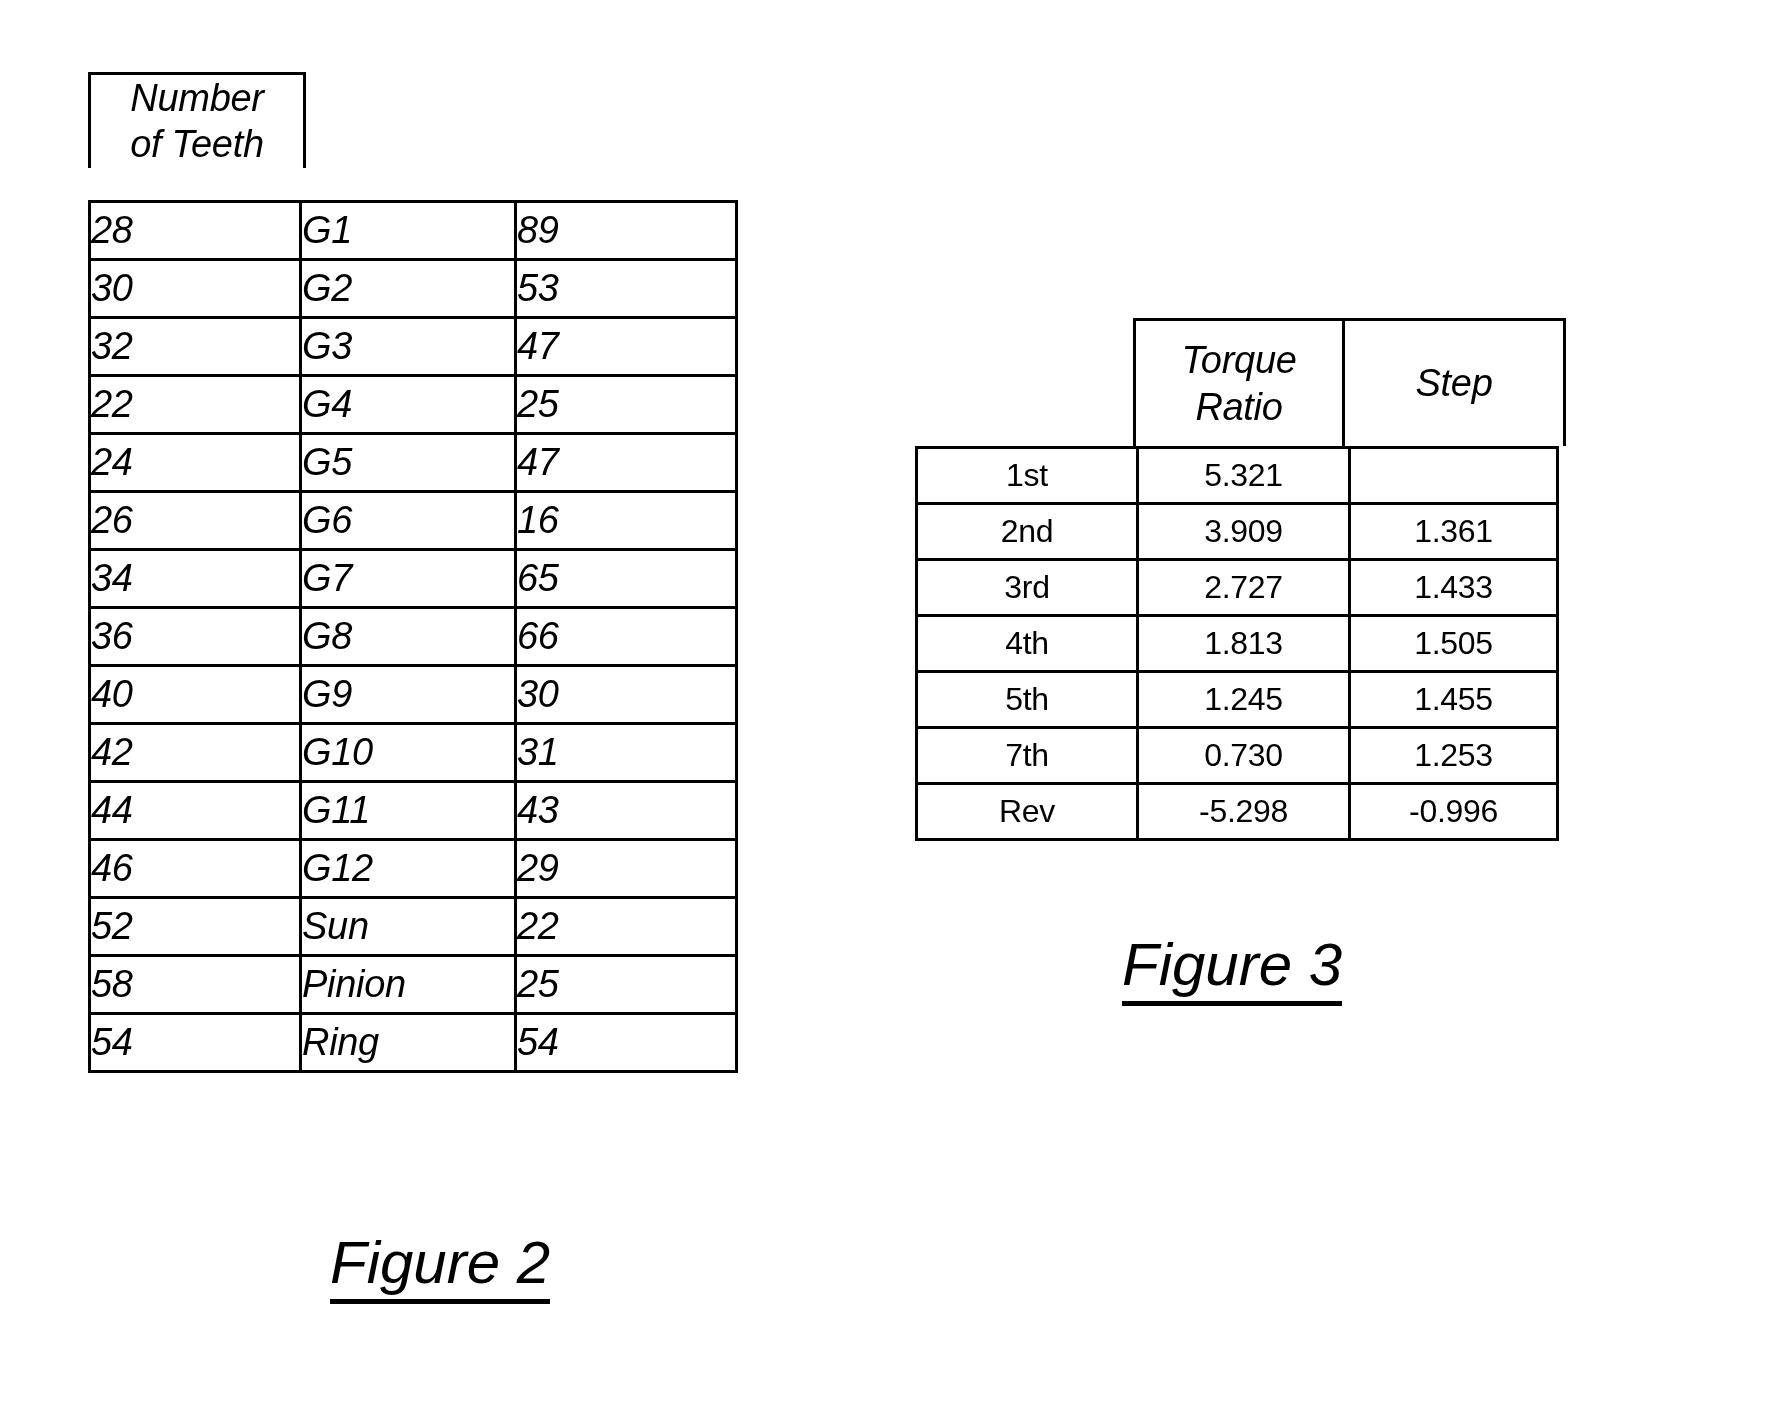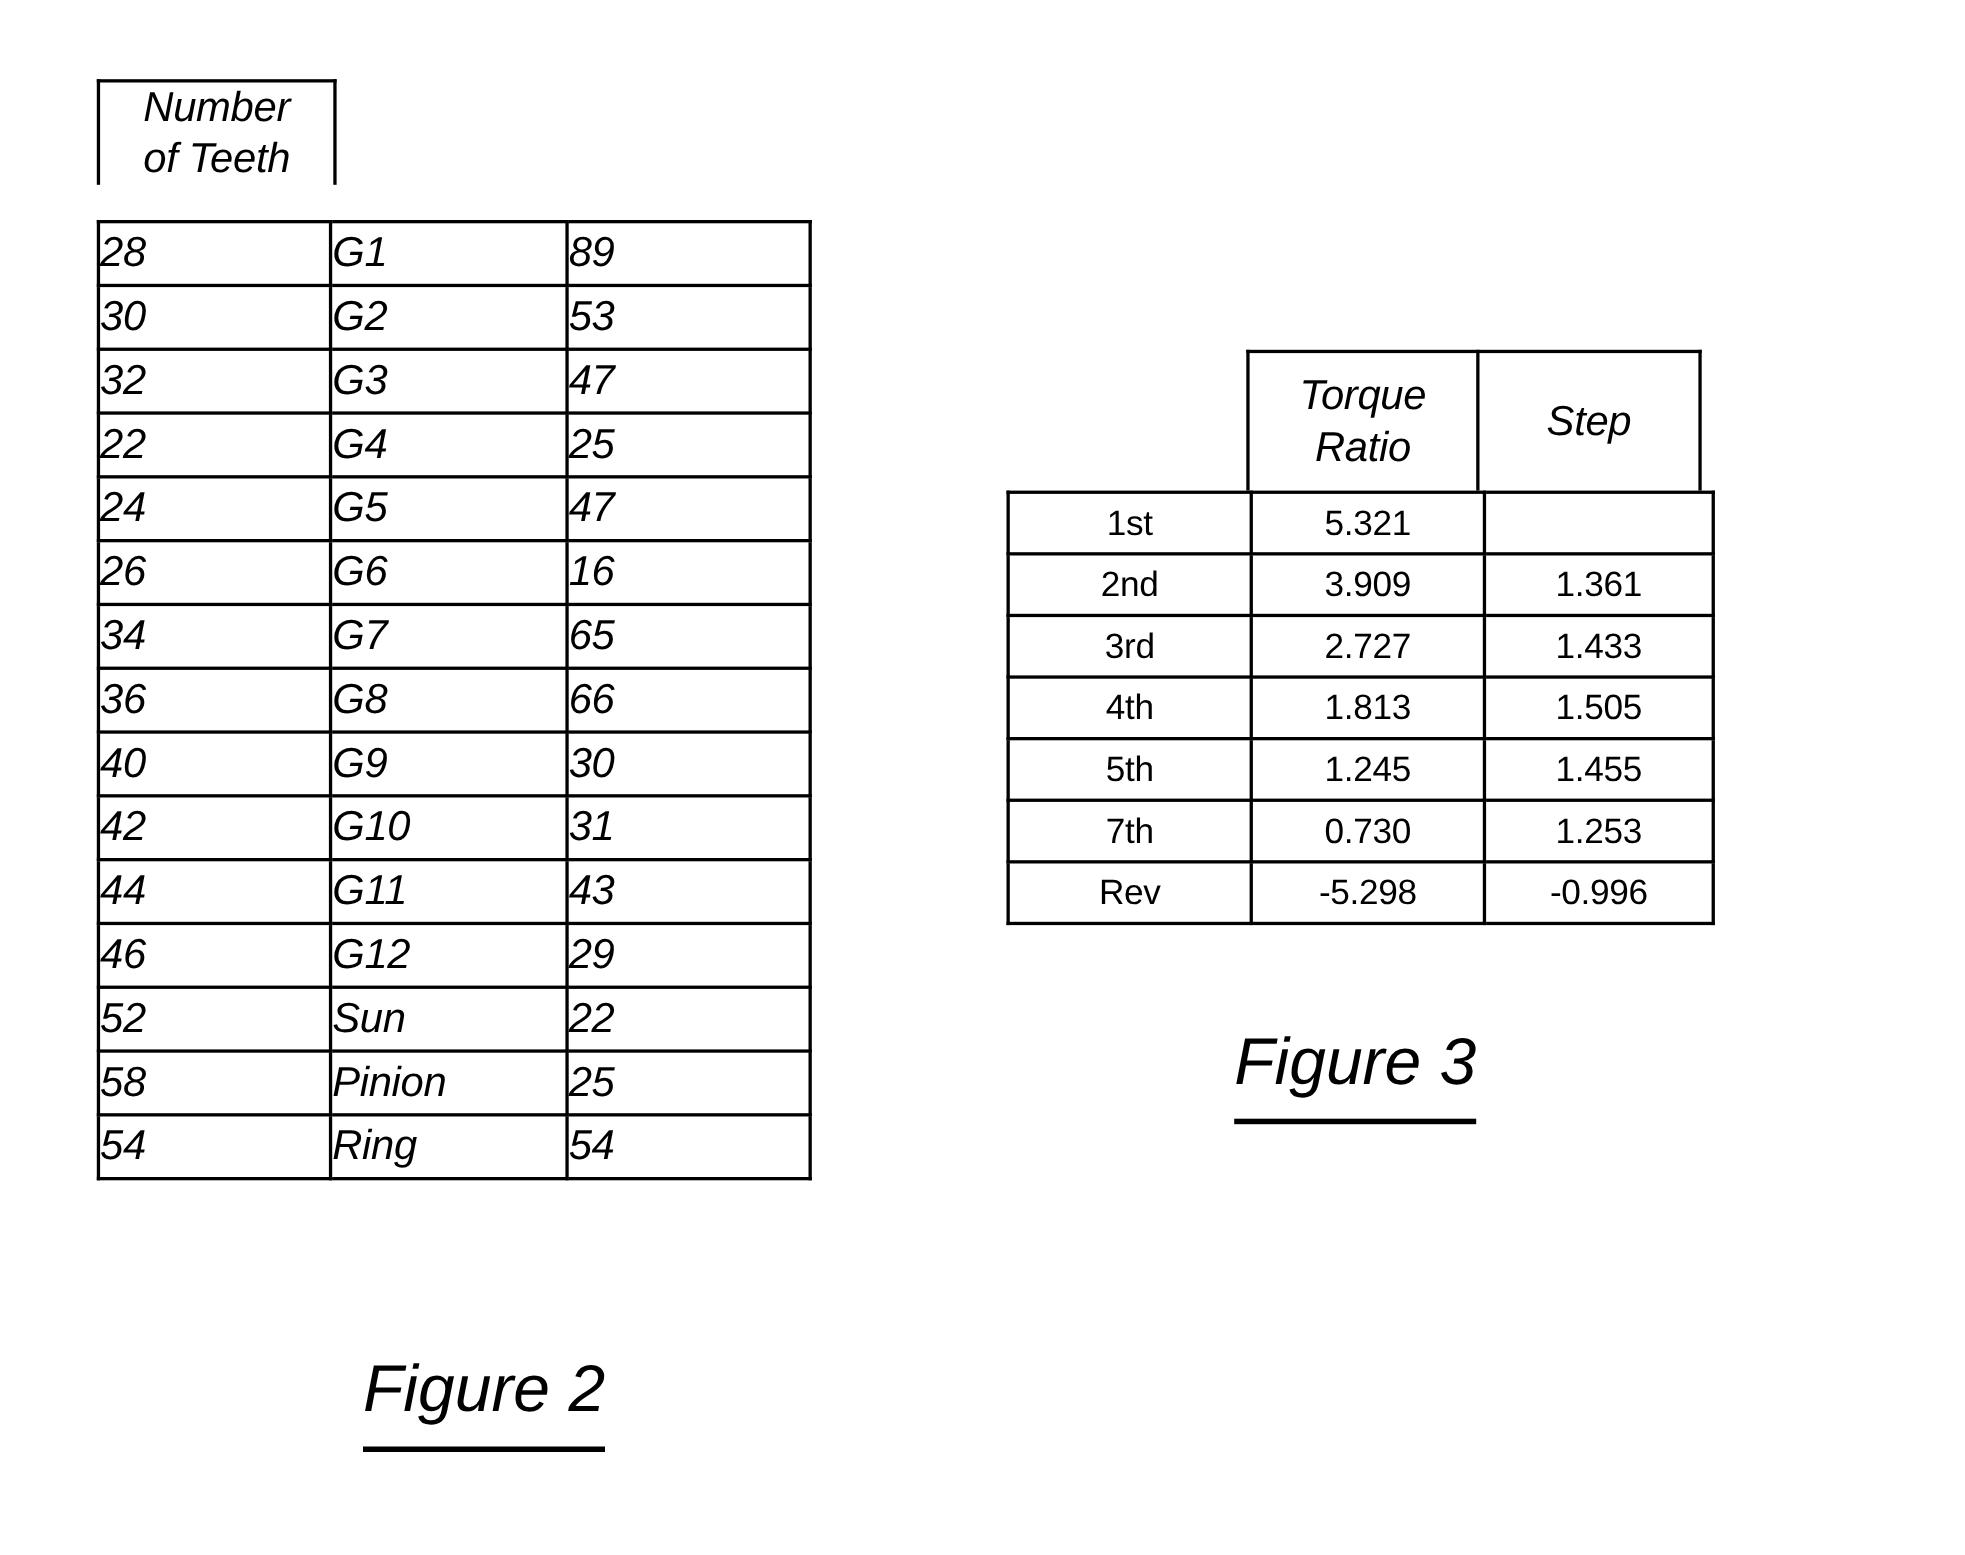--- a/index.html
+++ b/index.html
@@ -75,21 +75,21 @@
   .fig-caption {
     position: absolute;
     font-style: italic;
     font-size: 60px;
     letter-spacing: 0px;
     white-space: nowrap;
   }
   .fig-caption .cap-text {
     display: inline-block;
     border-bottom: 5px solid #000;
-    padding-bottom: 18px;
+    padding-bottom: 2px;
   }
   #figure2-caption {
     left: 330px;
     top: 1228px;
   }
 
   
   #figure3-block {
     position: absolute;
     left: 915px;
@@ -112,21 +112,21 @@
     display: flex;
     flex-direction: column;
     align-items: center;
     justify-content: center;
     font-style: italic;
     font-size: 38px;
     line-height: 1.22;
     letter-spacing: -0.3px;
   }
   .f3-head-cell.hc-ratio { width: 209px; border-right: none; }
-  .f3-head-cell.hc-step  { width: 205px; }
+  .f3-head-cell.hc-step  { width: 224px; }
 
   table.f3 {
     border-collapse: collapse;
     width: 632px;
     table-layout: fixed;
   }
   table.f3 td {
     border: 3px solid #000;
     height: 53px;
     text-align: center;

